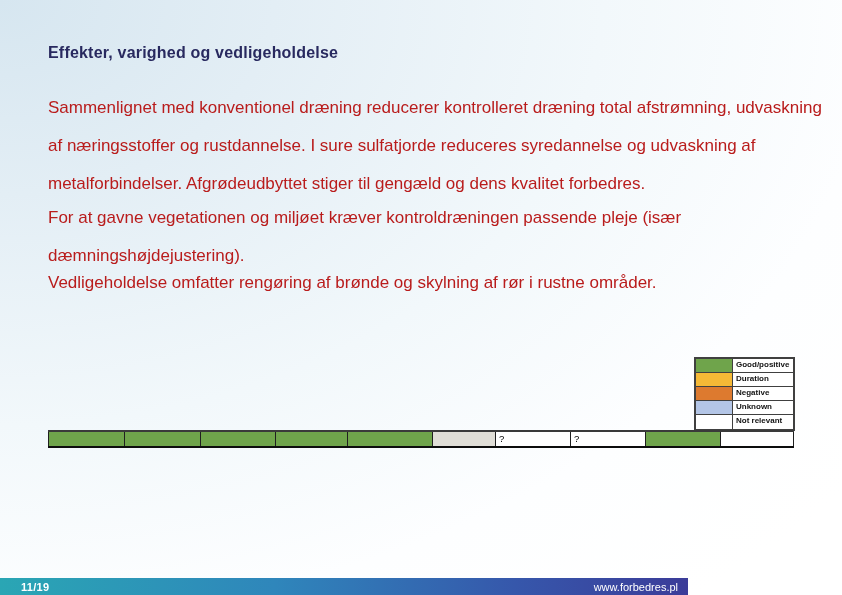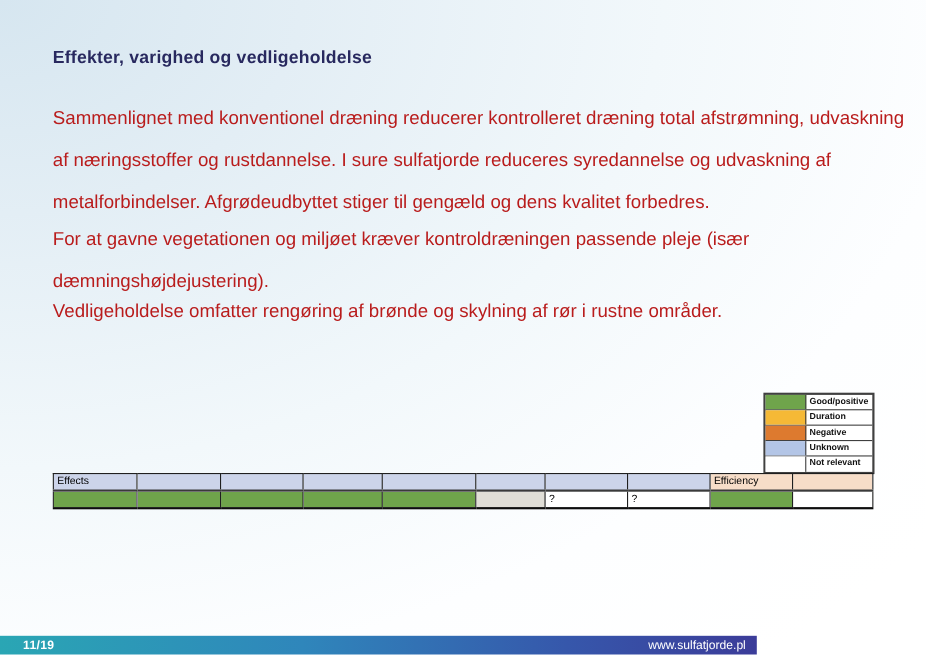--- a/index.html
+++ b/index.html
@@ -100,43 +100,31 @@
       <col style="width:75px">
     <col style="width:72px">
       <col style="width:85px">
       <col style="width:63px">
     <col style="width:75px">
       <col style="width:75px">
       <col style="width:75px">
     <col style="width:73px">
   </colgroup>
   <tbody>
-      <tr class="group-row">
-    <td style="background-color: rgb(204, 212, 234);">Effects</td>
-    <td style="background-color: rgb(204, 212, 234);"></td>
-    <td style="background-color: rgb(204, 212, 234);"></td>
-    <td style="background-color: rgb(204, 212, 234);"></td>
-    <td style="background-color: rgb(204, 212, 234);"></td>
-    <td style="background-color: rgb(204, 212, 234);"></td>
-    <td style="background-color: rgb(204, 212, 234);"></td>
-    <td style="background-color: rgb(204, 212, 234);"></td>
-    <td style="background-color: rgb(247, 221, 200);">Efficiency</td>
-    <td style="background-color: rgb(247, 221, 200);"></td>
-  </tr>
   <tr class="value-row">
     <td style="background-color: rgb(111, 164, 75);"></td>
     <td style="background-color: rgb(111, 164, 75);"></td>
     <td style="background-color: rgb(111, 164, 75);"></td>
     <td style="background-color: rgb(111, 164, 75);"></td>
     <td style="background-color: rgb(111, 164, 75);"></td>
     <td style="background-color: rgb(224, 222, 215);"></td>
     <td style="background-color: rgb(255, 255, 255);">?</td>
     <td style="background-color: rgb(255, 255, 255);">?</td>
     <td style="background-color: rgb(111, 164, 75);"></td>
     <td style="background-color: rgb(255, 255, 255);"></td>
   </tr>
 </tbody>
   </table>
 
 <div class="footer">
   <span class="page">11/19</span>
-  <a class="site" href="#">www.sulfatjorde.pl</a>
+  <a class="site" href="#">www.forbedres.pl</a>
 </div>
 
 </body></html>

